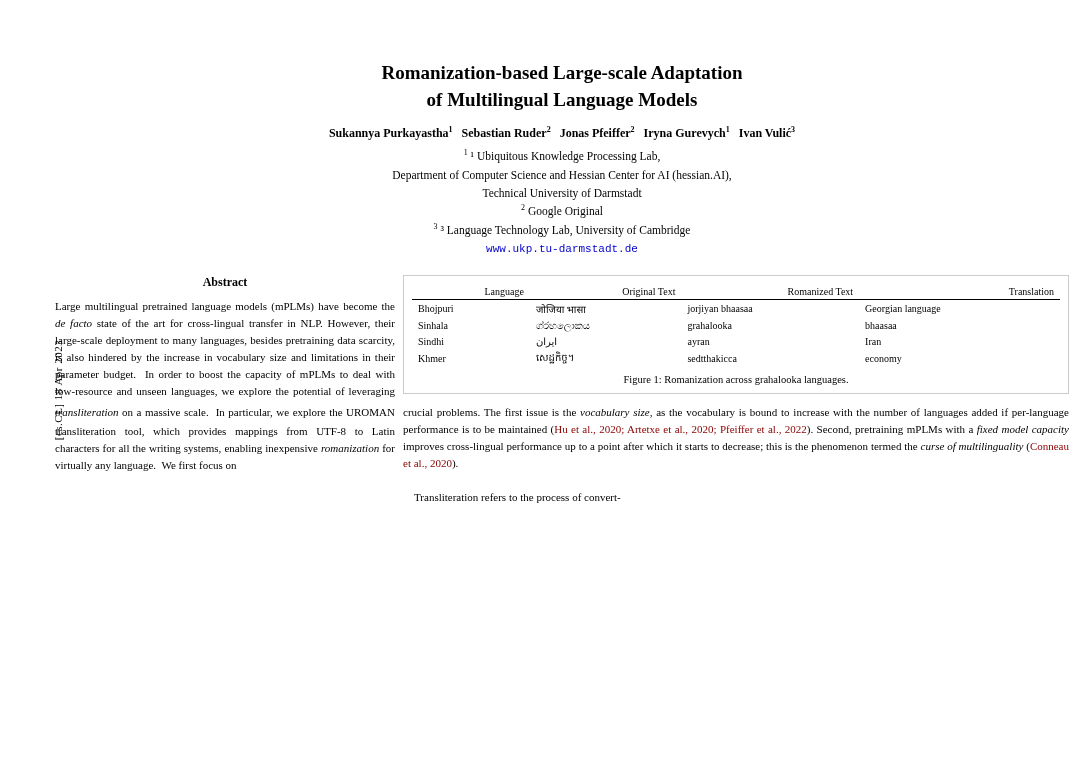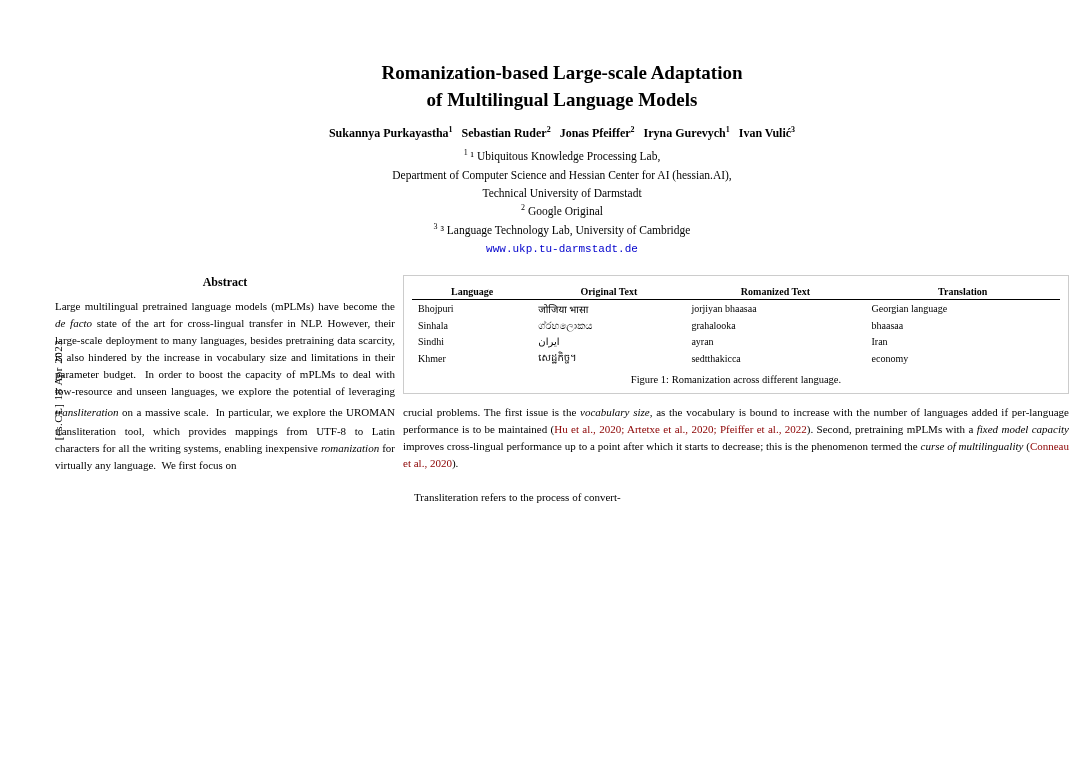--- a/index.html
+++ b/index.html
@@ -118,24 +118,24 @@
       margin-bottom: 10px;
     }
 
     .figure-table {
       width: 100%;
       border-collapse: collapse;
       font-size: 10px;
     }
 
     .figure-table th {
-      font-weight: bold;
+      font-weight: normal;
       border-bottom: 1px solid #000;
       padding: 2px 6px;
-      text-align: center;
+      text-align: right;
     }
 
     .figure-table td {
       padding: 2px 6px;
       text-align: left;
     }
 
     .figure-caption {
       font-size: 10.5px;
       text-align: center;
@@ -233,21 +233,21 @@
                   <td>Iran</td>
                 </tr>
                 <tr>
                   <td>Khmer</td>
                   <td style="font-family: serif;">សេដ្ឋកិច្ច។</td>
                   <td>sedtthakicca</td>
                   <td>economy</td>
                 </tr>
               </tbody>
           </table>
-          <div class="figure-caption">Figure 1: Romanization across different language.</div>
+          <div class="figure-caption">Figure 1: Romanization across grahalooka languages.</div>
         </div>
 
         <div class="body-text">
           crucial problems. The first issue is the <em>vocabulary size</em>, as the vocabulary is bound to increase with the number of languages added if per-language performance is to be maintained (<span class="cite-link" style="color:#8B0000;">Hu et al., 2020; Artetxe et al., 2020; Pfeiffer et al., 2022</span>). Second, pretraining mPLMs with a <em>fixed model capacity</em> improves cross-lingual performance up to a point after which it starts to decrease; this is the phenomenon termed the <em>curse of multilinguality</em> (<span class="cite-link" style="color:#8B0000;">Conneau et al., 2020</span>).
           <br><br>
           &nbsp;&nbsp;&nbsp;&nbsp;Transliteration refers to the process of convert-
         </div>
 
       </div>
     </div>

